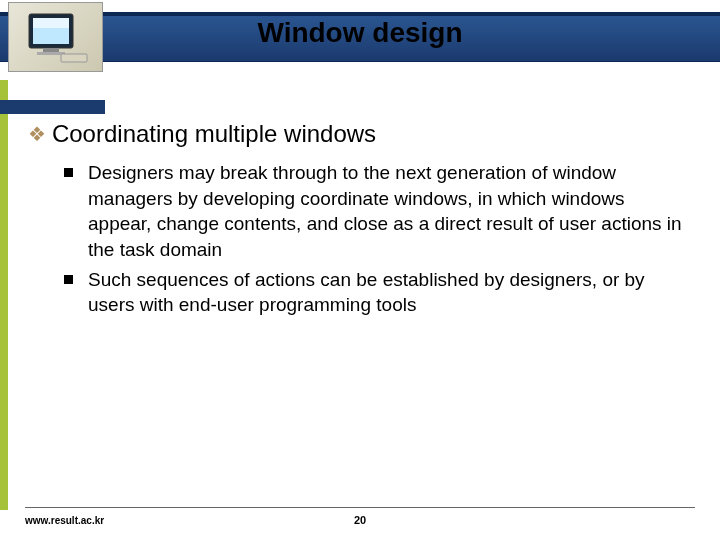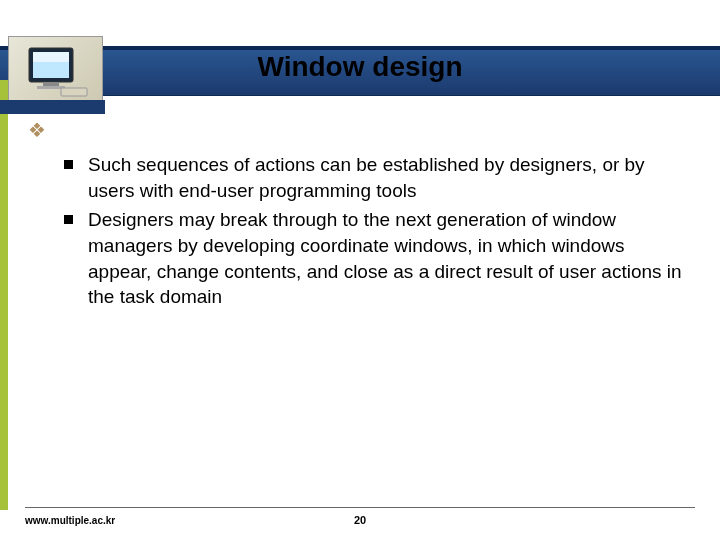--- a/index.html
+++ b/index.html
@@ -8,21 +8,20 @@
     height: 540px;
     background: #fff;
     font-family: Arial, Helvetica, sans-serif;
     position: relative;
     overflow: hidden;
   }
   .header {
     position: relative;
     height: 72px;
     width: 100%;
-    margin-top: 34px;
   }
   .header-bar {
     position: absolute;
     top: 12px;
     left: 0;
     right: 0;
     height: 50px;
     background: linear-gradient(to bottom, #2a5590 0%, #1b3a6e 100%);
     border-top: 4px solid #0d2953;
     border-bottom: 1px solid #0d2953;
@@ -154,22 +153,23 @@
   </div>
   <div class="header-title">Window design</div>
 </div>
 
 <div class="side-stripe"></div>
 <div class="side-stripe-dark"></div>
 
 <div class="content">
   <div class="section-heading">
     <span class="diamond-bullet">❖</span>
+    <span>Coordinating multiple windows</span>
   </div>
   <ul class="bullet-list">
+    <li>Designers may break through to the next generation of window managers by developing coordinate windows, in which windows appear, change contents, and close as a direct result of user actions in the task domain</li>
     <li>Such sequences of actions can be established by designers, or by users with end-user programming tools</li>
-    <li>Designers may break through to the next generation of window managers by developing coordinate windows, in which windows appear, change contents, and close as a direct result of user actions in the task domain</li>
   </ul>
 </div>
 
 <div class="footer-line"></div>
-<div class="footer-url">www.multiple.ac.kr</div>
+<div class="footer-url">www.result.ac.kr</div>
 <div class="footer-page">20</div>
 
 </body></html>

